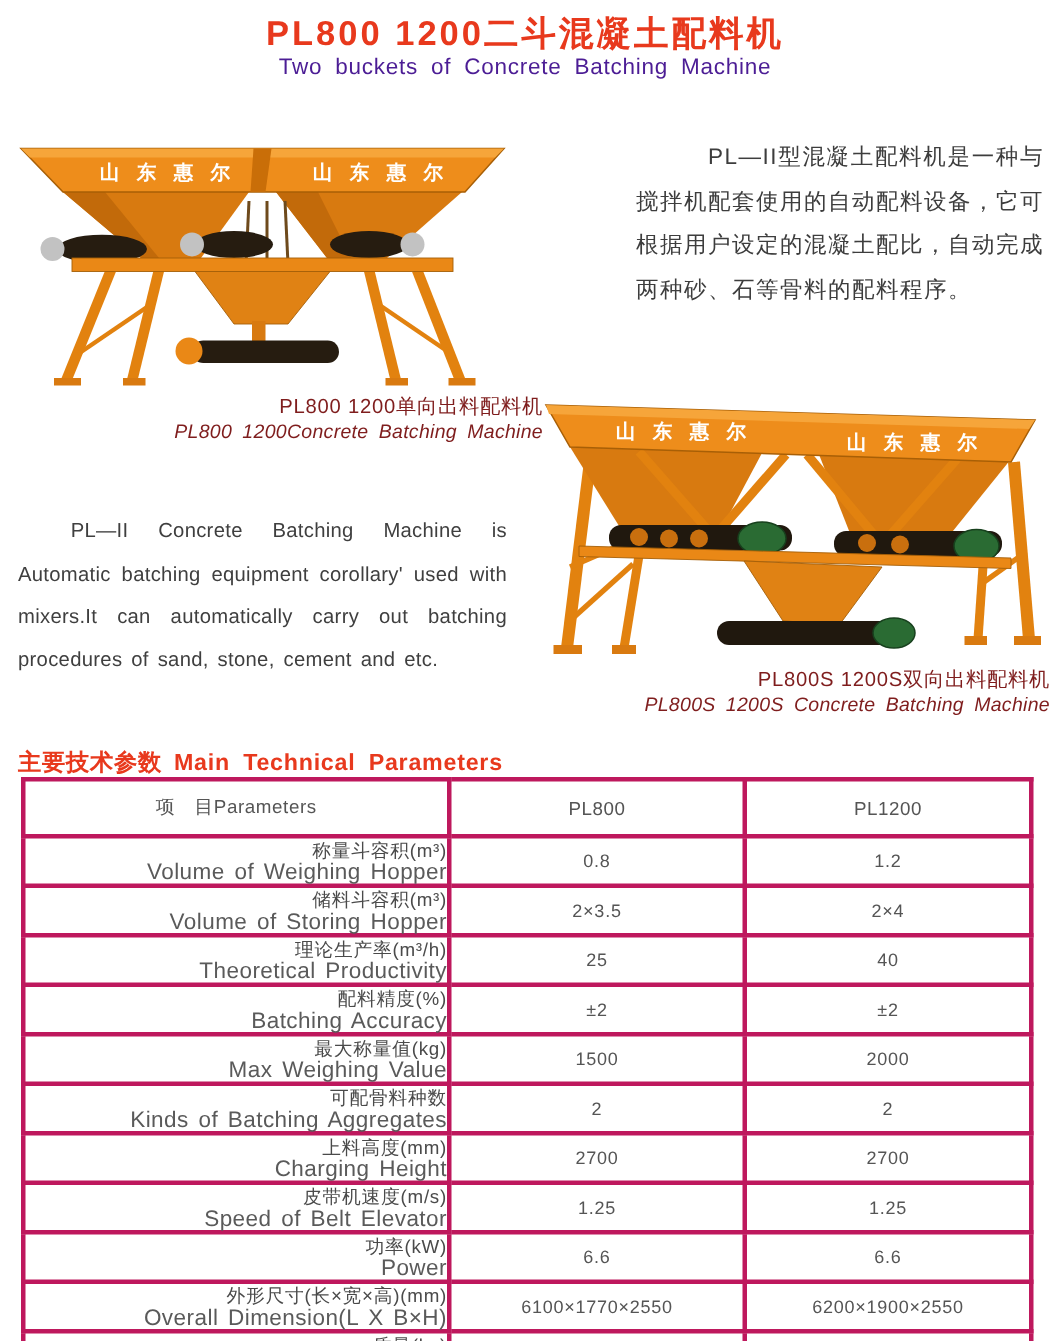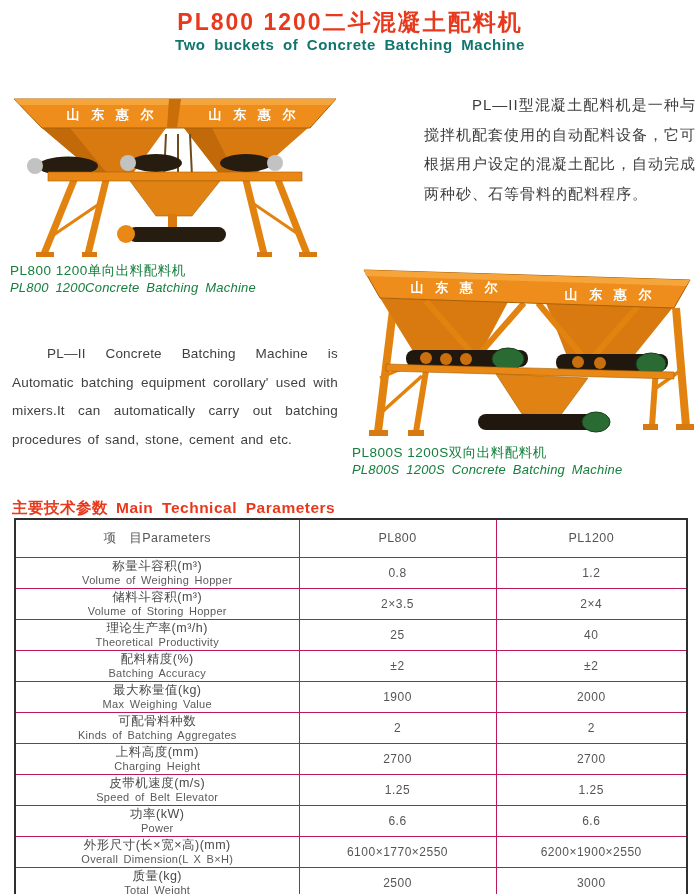--- a/index.html
+++ b/index.html
@@ -8,60 +8,60 @@
     position:relative; width:700px; height:894px; margin:0 auto;
     background:#ffffff; overflow:hidden;
     font-family:"Liberation Sans", sans-serif;
   }
   .title-zh {
     position:absolute; top:7px; left:0; width:100%; text-align:center;
     color:#e8391d; font-size:23px; font-weight:bold; letter-spacing:2px;
   }
   .title-en {
     position:absolute; top:36px; left:0; width:100%; text-align:center;
-    color:#0f766e; font-size:15px; font-weight:bold; letter-spacing:0.5px;
+    color:#4c1d95; font-size:15px; font-weight:normal; letter-spacing:0.5px;
     word-spacing:4px;
   }
   .machine1 { position:absolute; left:8px; top:84px; width:334px; height:178px; }
   .machine2 { position:absolute; left:356px; top:246px; width:342px; height:194px; }
   .machine-svg { width:100%; height:100%; display:block; }
   .intro-zh {
     position:absolute; left:424px; top:90px; width:272px;
     font-size:15px; line-height:29.5px; color:#3d3d3d;
     text-align:justify; text-indent:3.2em; letter-spacing:1px;
   }
   .intro-en {
     position:absolute; left:12px; top:340px; width:326px;
     font-size:13.5px; line-height:28.5px; color:#3f3f3f;
     text-align:justify; text-indent:2.6em; letter-spacing:0.2px; word-spacing:2px;
   }
-  .caption { text-align:left; color:#15803d; }
+  .caption { text-align:right; color:#7f1d1d; }
   .caption1 { position:absolute; left:10px; top:262px; width:352px; }
   .caption2 { position:absolute; left:352px; top:444px; width:348px; }
   .cap-zh { font-size:13.5px; line-height:17px; letter-spacing:0.5px; }
   .cap-en { font-size:13px; line-height:17px; letter-spacing:0.2px; word-spacing:3px;font-style:italic; }
   .section-heading {
     position:absolute; left:12px; top:486px;
     color:#e8391d; font-weight:bold; font-size:15.5px; letter-spacing:0.5px;margin-top:12px;
   }
   .section-heading .sh-en { margin-left:8px; word-spacing:4px; }
   .spec-table {
     position:absolute; left:14px; top:518px; width:672px;
     border-collapse:collapse; border:2px solid #2f2f2f;
     table-layout:fixed;
   }
-  .spec-table th, .spec-table td { border:1px solid #be185d; vertical-align:middle; }
+  .spec-table th, .spec-table td { border:3px solid #be185d; vertical-align:middle; }
   .spec-table th {
     height:38px; font-size:12.5px; color:#555; font-weight:normal;
     text-align:center; letter-spacing:0.4px;
   }
   .spec-table tr.data-row { height:30px; }
-  td.param { text-align:center; padding:1px 0; }
+  td.param { text-align:right; padding:1px 0; }
   .pzh { font-size:12.5px; color:#4a4a4a; line-height:15px; letter-spacing:0.5px; }
-  .pen { font-size:11px; color:#5a5a5a; line-height:13px; letter-spacing:0.3px; word-spacing:2px; }
+  .pen { font-size:15px; color:#5a5a5a; line-height:13px; letter-spacing:0.3px; word-spacing:2px; }
   td.val { text-align:center; font-size:12px; color:#555; letter-spacing:0.5px; }
   .brand-text {
     fill:#ffffff; font-size:13px; font-weight:bold; letter-spacing:4px;
     font-family:"Liberation Sans", sans-serif;
   }
 </style>
 </head>
 <body>
 
 <div class="page">
@@ -246,21 +246,21 @@
           <div class="pen">Batching Accuracy</div>
         </td>
         <td class="val">±2</td>
         <td class="val">±2</td>
       </tr>
       <tr class="data-row">
         <td class="param">
           <div class="pzh">最大称量值(kg)</div>
           <div class="pen">Max Weighing Value</div>
         </td>
-        <td class="val">1900</td>
+        <td class="val">1500</td>
         <td class="val">2000</td>
       </tr>
       <tr class="data-row">
         <td class="param">
           <div class="pzh">可配骨料种数</div>
           <div class="pen">Kinds of Batching Aggregates</div>
         </td>
         <td class="val">2</td>
         <td class="val">2</td>
       </tr>

